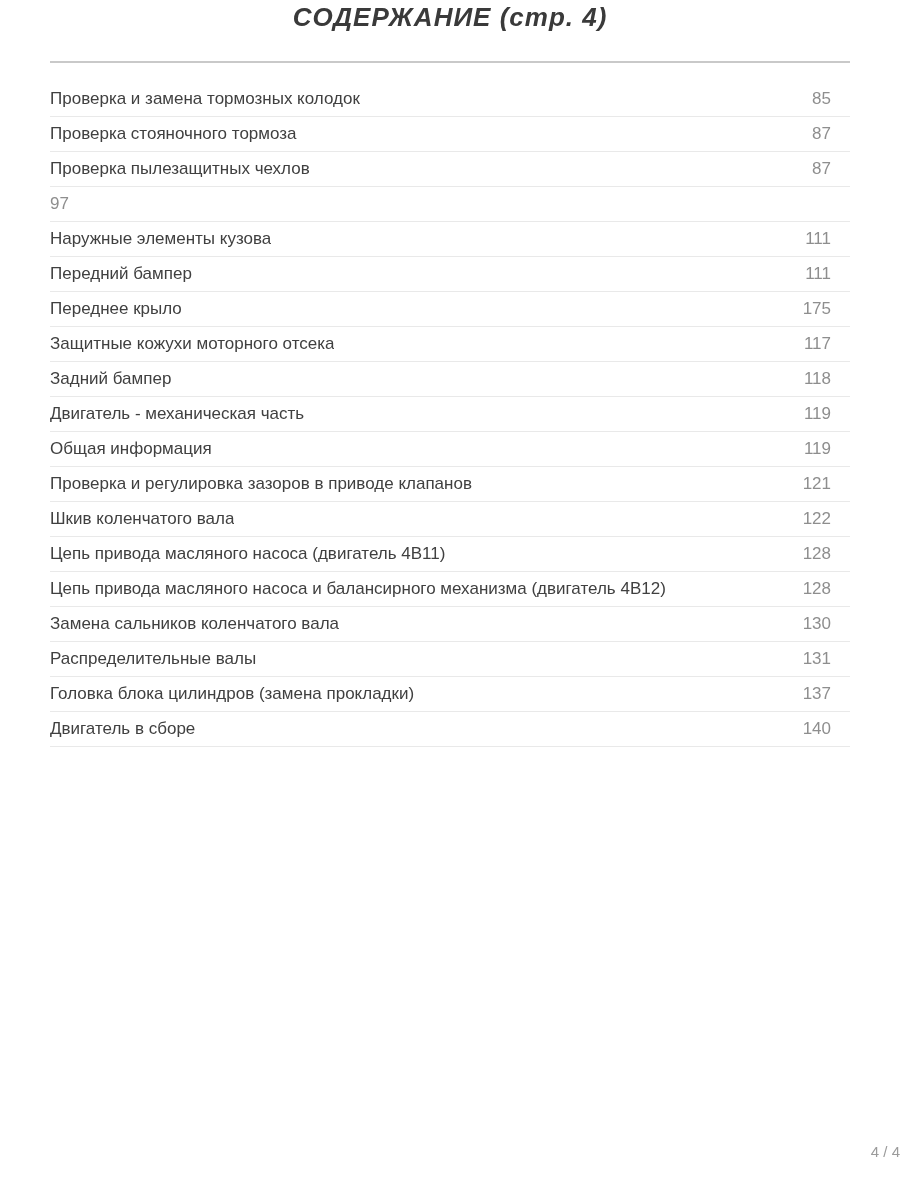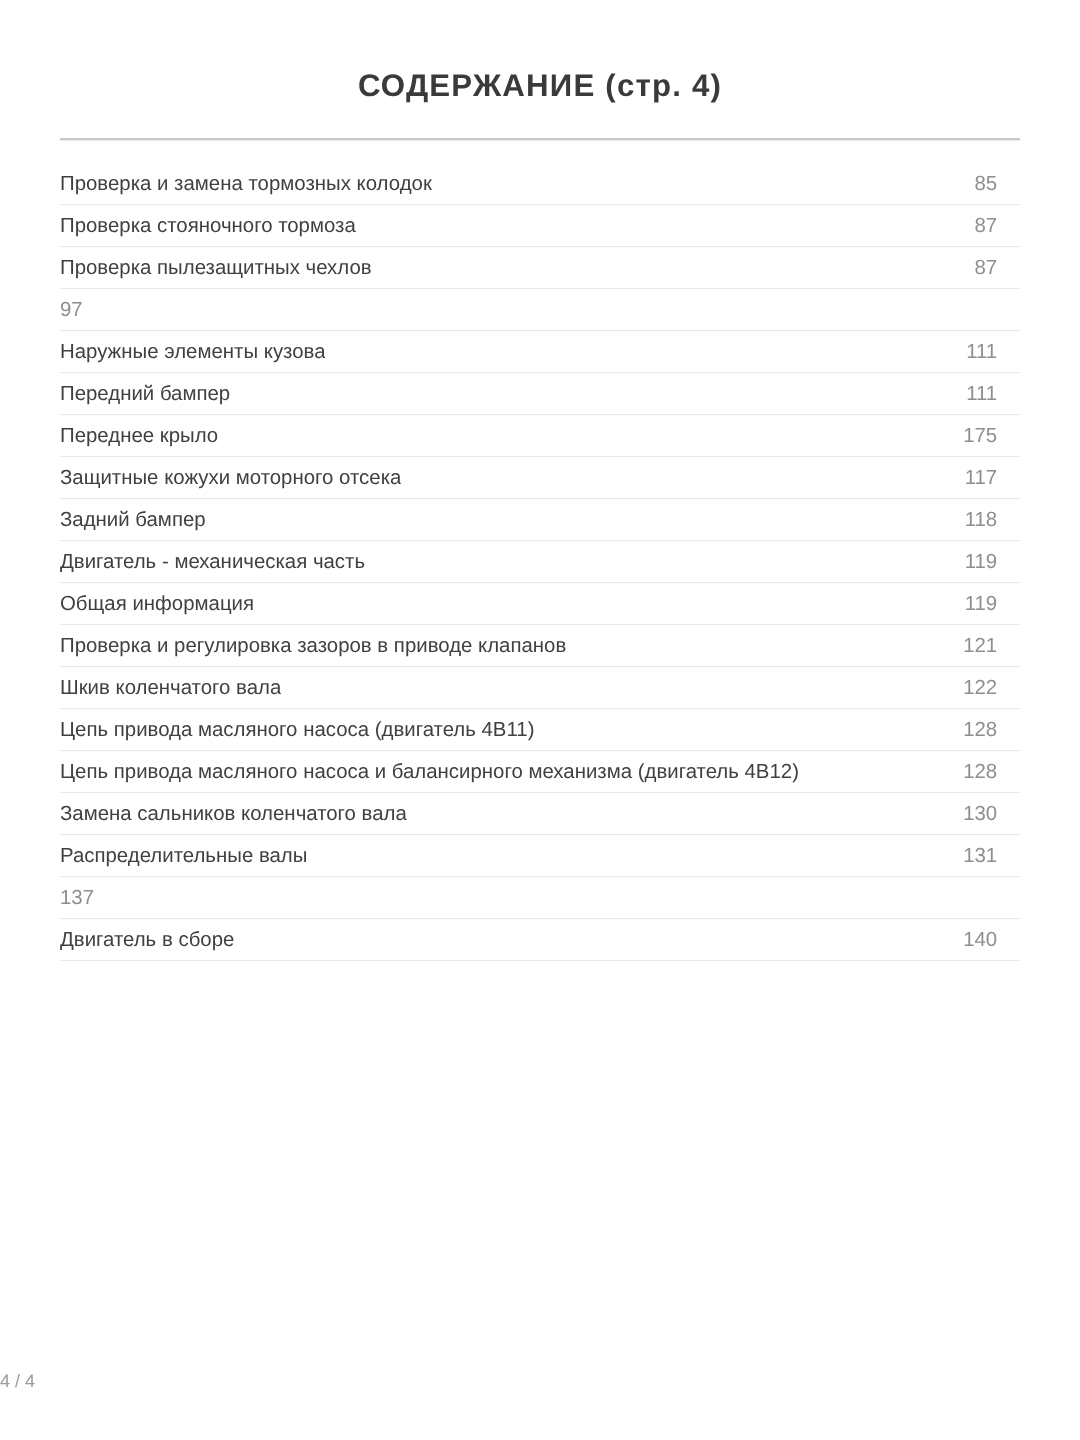--- a/index.html
+++ b/index.html
@@ -11,28 +11,28 @@
     height: 1200px;
     background: var(--background, #ffffff);
     font-family: "Liberation Sans", "DejaVu Sans", sans-serif;
     position: relative;
     overflow: hidden;
   }
   .page {
     padding: 0 50px;
   }
   .title {
-    margin: 16px;
-    padding-top: 38px;
+    margin: 0;
     font-size: 26px;
     line-height: 34px;
     font-weight: 700;
     letter-spacing: 1px;
     text-align: center;
     color: var(--title, #3a3a3a);
+    font-style: italic;
   }
   .header-rule {
     margin-top: 27px;
     height: 2px;
     background: var(--header-rule, #c9c9c9);
   }
   .toc-list {
     margin-top: 19px;
   }
   .toc-row {
@@ -52,21 +52,21 @@
   .toc-page {
     color: var(--entry-page, #8e8e8e);
     padding-right: 19px;
     flex-shrink: 0;
   }
   .footer {
     position: absolute;
     left: 0;
     bottom: 39px;
     width: 900px;
-    text-align: left;
+    text-align: right;
     font-size: 15px;
     line-height: 18px;
     color: var(--footer-text, #9b9b9b);
   }
 </style>
 </head>
 <body>
 
 <div class="page">
   <h1 class="title">СОДЕРЖАНИЕ (стр. 4)</h1>
@@ -155,20 +155,21 @@
     <span class="toc-label">Замена сальников коленчатого вала</span>
     <span class="toc-page">130</span>
   </div>
 
   <div class="toc-row">
     <span class="toc-label">Распределительные валы</span>
     <span class="toc-page">131</span>
   </div>
 
   <div class="toc-row">
+    <span class="toc-label">Головка блока цилиндров (замена прокладки)</span>
     <span class="toc-page">137</span>
   </div>
 
   <div class="toc-row">
     <span class="toc-label">Двигатель в сборе</span>
     <span class="toc-page">140</span>
   </div>
 </div>
 </div>
 

